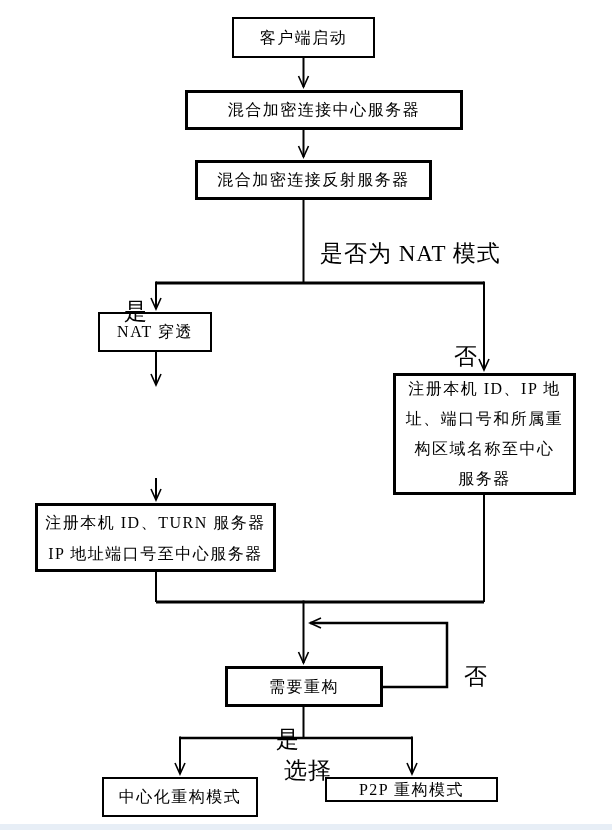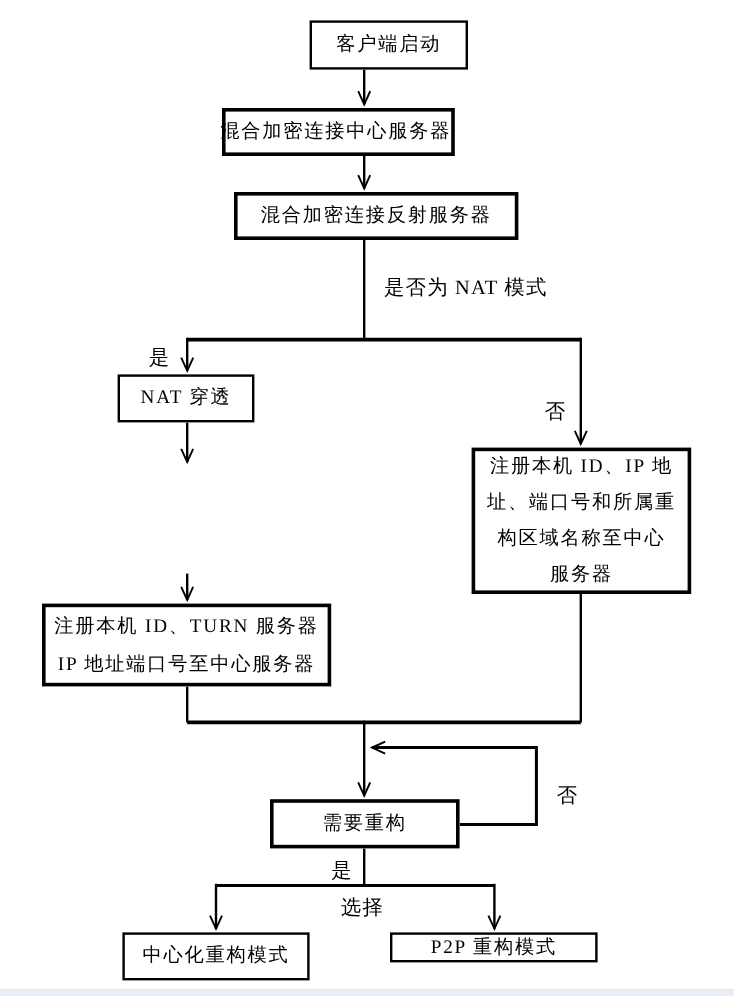--- a/index.html
+++ b/index.html
@@ -36,26 +36,27 @@
     font-size: 16px;
     letter-spacing: 1.5px;
     line-height: 30px;
     white-space: nowrap;
   }
   .node .line {
     line-height: 30px;
   }
   .edge-label {
     position: absolute;
-    font-size: 17px;
+    font-size: 23px;
     letter-spacing: 1px;
     white-space: nowrap;
+    margin-top: 10px;
   }
-  #n-client        { left: 258px; top: 17px;  width: 132px; height: 41px;  border-width: 2.5px; }
-  #n-central       { left: 185px; top: 90px;  width: 194px; height: 40px; align-items: flex-end;  }
+  #n-client        { left: 232px; top: 17px;  width: 143px; height: 41px;  border-width: 2.5px; }
+  #n-central       { left: 185px; top: 90px;  width: 278px; height: 40px;  }
   #n-reflect       { left: 195px; top: 160px; width: 237px; height: 40px;  }
   #n-nat           { left: 98px;  top: 312px; width: 114px; height: 40px;  border-width: 2.5px; font-family: Liberation Serif, serif; }
   #n-reg-nat       { left: 52px;  top: 388px; width: 208px; height: 90px;  }
   #n-reg-turn      { left: 35px;  top: 503px; width: 241px; height: 69px;  line-height: 31px; }
   #n-reg-turn .line { line-height: 31px; }
   #n-reg-direct    { left: 393px; top: 373px; width: 183px; height: 122px; }
   #n-need          { left: 225px; top: 666px; width: 158px; height: 41px;  }
   #n-centralized   { left: 102px; top: 777px; width: 156px; height: 40px;  border-width: 2px; }
   #n-p2p           { left: 325px; top: 777px; width: 173px; height: 25px;  border-width: 2px; }
 

